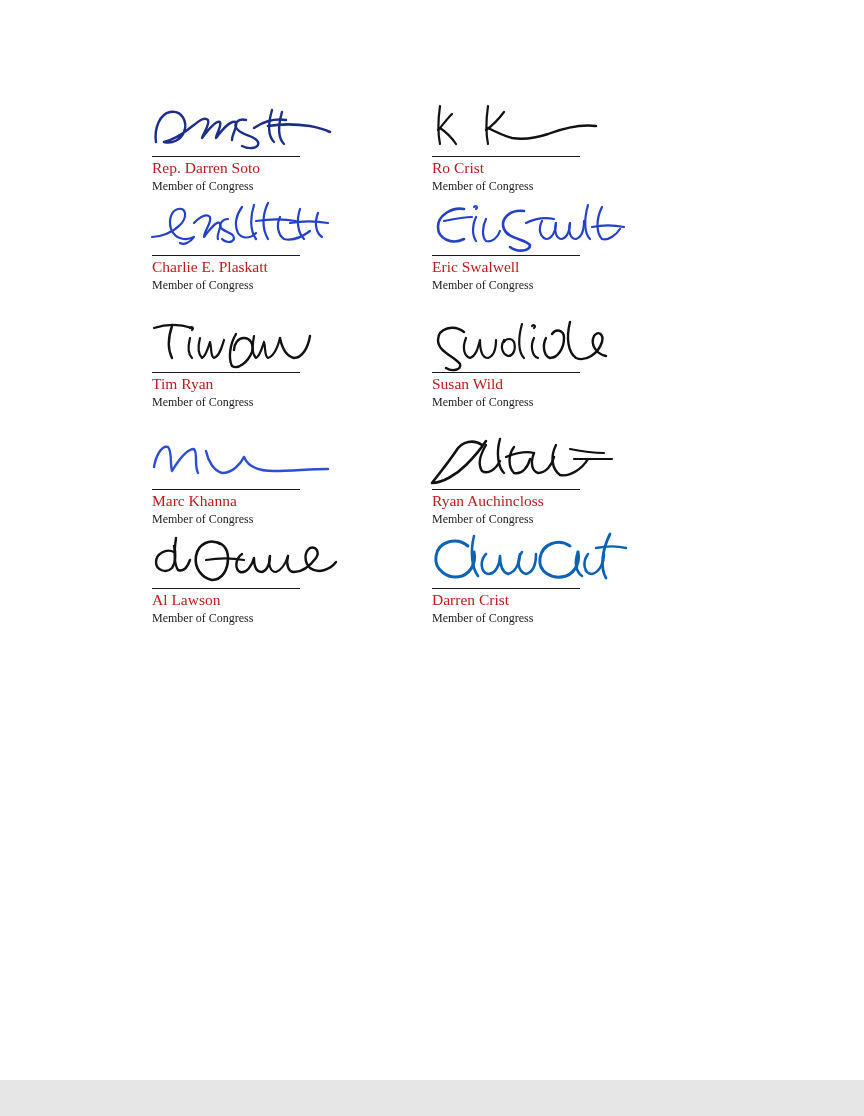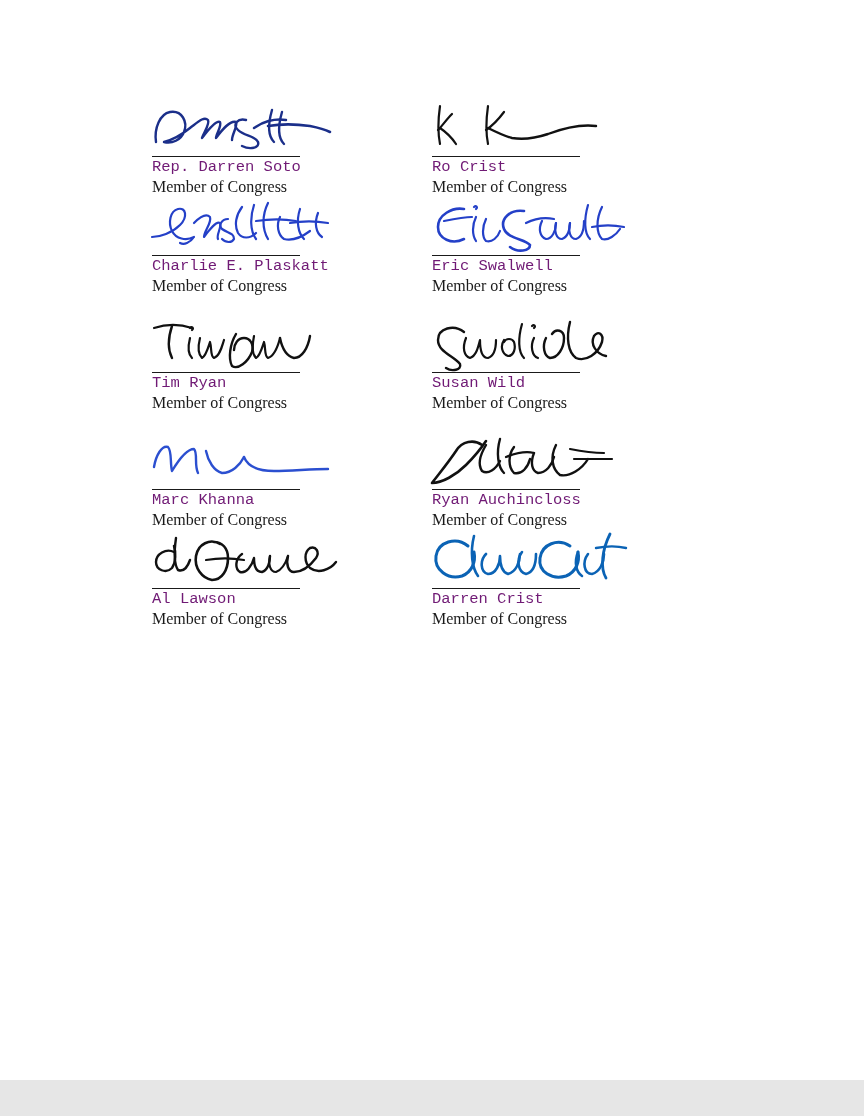--- a/index.html
+++ b/index.html
@@ -66,29 +66,28 @@
     width: 148px;
     height: 0;
     border-bottom: 1.2px solid #1a1a1a;
   }
   .sig-name {
     position: absolute;
     left: 2px;
     bottom: 18px;
     font-size: 15.5px;
     line-height: 19px;
-    color: #701a75;
+    color: #b91c1c;
     white-space: nowrap;
-    font-family: Liberation Mono, monospace;
   }
   .sig-title {
     position: absolute;
     left: 2px;
     bottom: -1px;
-    font-size: 16px;
+    font-size: 12px;
     line-height: 19px;
     color: #1a1a1a;
     white-space: nowrap;
     font-family: Liberation Serif, serif;
   }
   .tall {
     height: 117px;
   }
 </style>
 </head>

